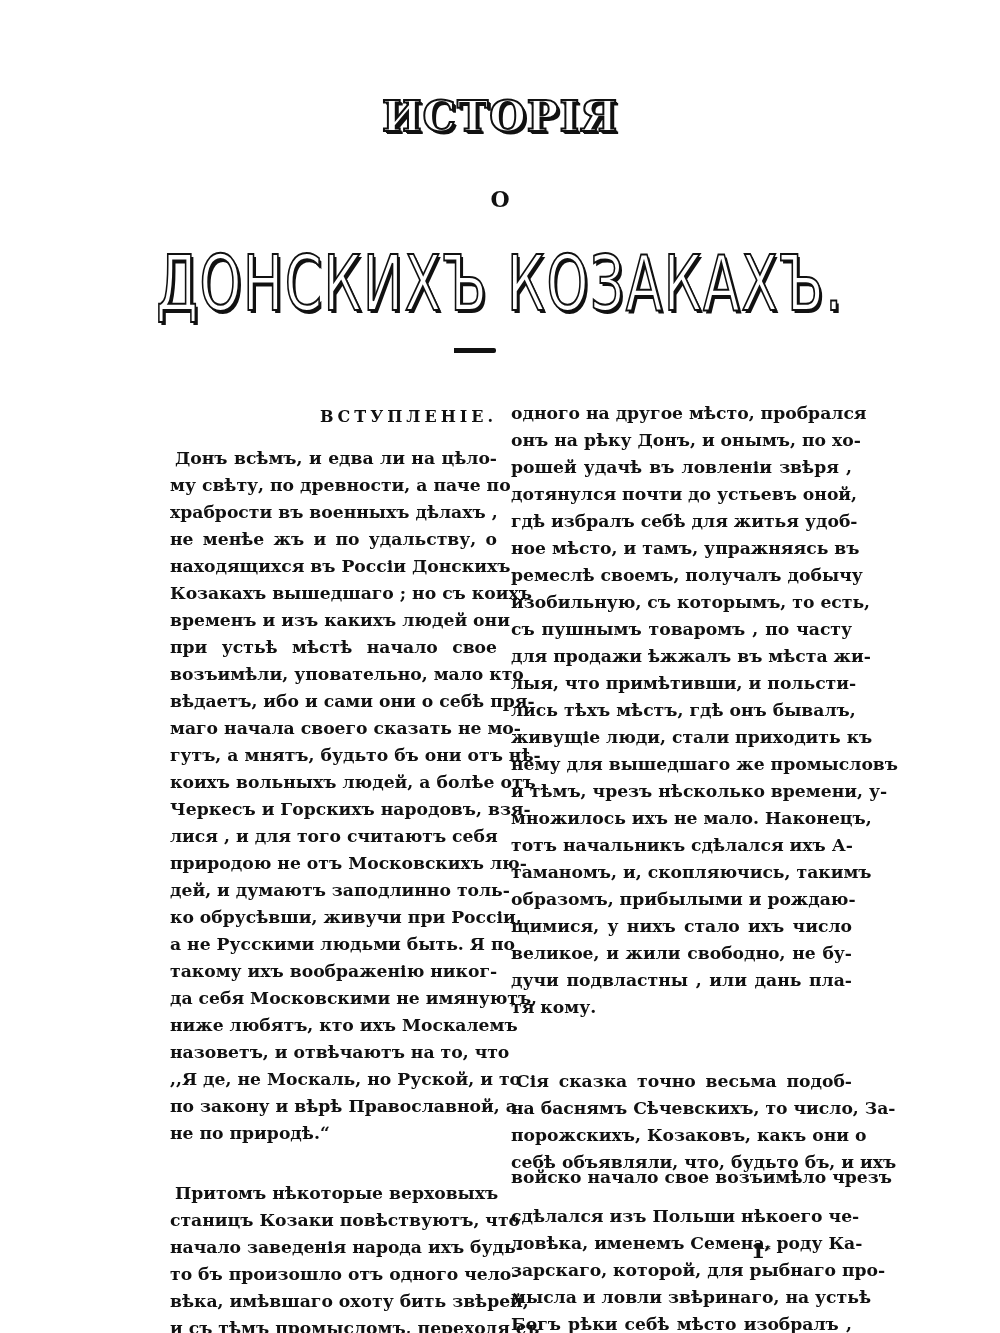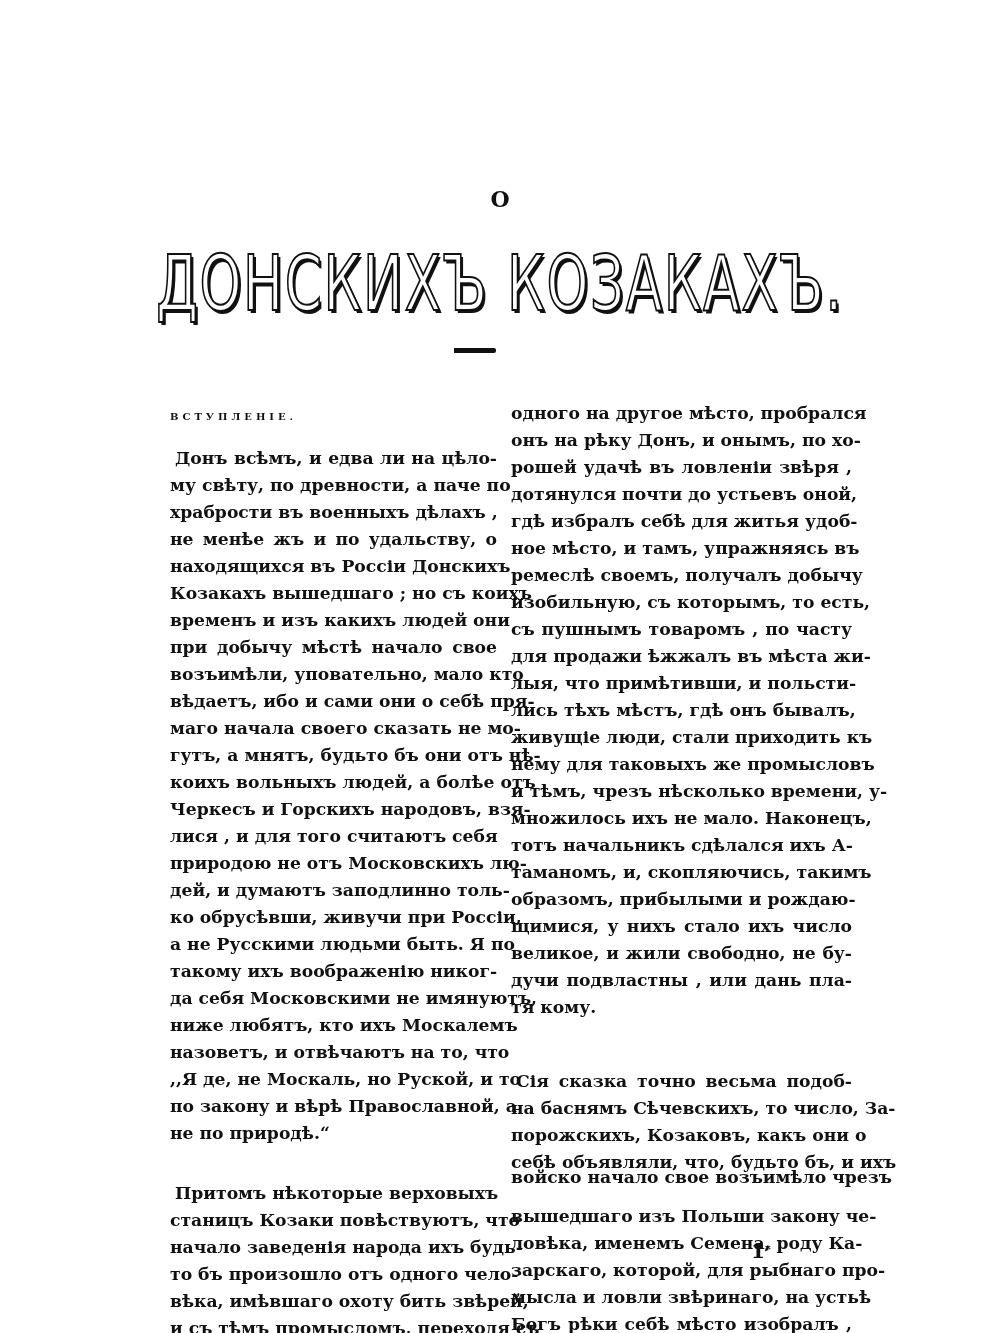--- a/index.html
+++ b/index.html
@@ -94,24 +94,24 @@
       text-align-last: left;
     }
     .line.indent {
       padding-left: 5px;
       width: calc(100% - 5px);
     }
     .section-heading {
       position: absolute;
       left: 0; width: 327px;
       top: 8px;
-      text-align: left;
-      font-family: "DejaVu Serif", serif;
-      font-weight: bold;
-      font-size: 10px;
+      text-align: right;
+      font-family: "DejaVu Serif", serif;
+      font-weight: bold;
+      font-size: 16px;
       letter-spacing: 4px;
       line-height: 18px;
     }
     .page-signature {
       position: absolute;
       left: 751px;
       top: 1240px;
       font-family: "DejaVu Serif", serif;
       font-weight: bold;
       font-size: 20px;
@@ -122,35 +122,36 @@
       vertical-align: top;
       position: relative;
       top: -1px;
     }
   </style>
 </head>
 <body>
 
 <div class="page">
 
+  <div class="title-main">ИСТОРІЯ</div>
   <div class="title-prep">О</div>
   <div class="title-sub">ДОНСКИХЪ КОЗАКАХЪ.</div>
   <div class="title-rule"></div>
 
   <div class="column col-left">
     <div class="section-heading">ВСТУПЛЕНІЕ.</div>
 
     <div class="line indent" style="top:45px">Донъ всѣмъ, и едва ли на цѣло-</div>
     <div class="line" style="top:72px">му свѣту, по древности, а паче по</div>
     <div class="line" style="top:99px">храбрости въ военныхъ дѣлахъ ,</div>
     <div class="line" style="top:126px">не менѣе жъ и по удальству, о</div>
     <div class="line" style="top:153px">находящихся въ Россіи Донскихъ</div>
     <div class="line" style="top:180px">Козакахъ вышедшаго ; но съ коихъ</div>
     <div class="line" style="top:207px">временъ и изъ какихъ людей они</div>
-    <div class="line" style="top:234px">при добычу мѣстѣ начало свое</div>
+    <div class="line" style="top:234px">при устьѣ мѣстѣ начало свое</div>
     <div class="line" style="top:261px">возъимѣли, уповательно, мало кто</div>
     <div class="line" style="top:288px">вѣдаетъ, ибо и сами они о себѣ пря-</div>
     <div class="line" style="top:315px">маго начала своего сказать не мо-</div>
     <div class="line" style="top:342px">гутъ, а мнятъ, будьто бъ они отъ нѣ-</div>
     <div class="line" style="top:369px">коихъ вольныхъ людей, а болѣе отъ</div>
     <div class="line" style="top:396px">Черкесъ и Горскихъ народовъ, взя-</div>
     <div class="line" style="top:423px">лися , и для того считаютъ себя</div>
     <div class="line" style="top:450px">природою не отъ Московскихъ лю-</div>
     <div class="line" style="top:477px">дей, и думаютъ заподлинно толь-</div>
     <div class="line" style="top:504px">ко обрусѣвши, живучи при Россіи,</div>
@@ -178,37 +179,37 @@
     <div class="line" style="top:81px">дотянулся почти до устьевъ оной,</div>
     <div class="line" style="top:108px">гдѣ избралъ себѣ для житья удоб-</div>
     <div class="line" style="top:135px">ное мѣсто, и тамъ, упражняясь въ</div>
     <div class="line" style="top:162px">ремеслѣ своемъ, получалъ добычу</div>
     <div class="line" style="top:189px">изобильную, съ которымъ, то есть,</div>
     <div class="line" style="top:216px">съ пушнымъ товаромъ , по часту</div>
     <div class="line" style="top:243px">для продажи ѣжжалъ въ мѣста жи-</div>
     <div class="line" style="top:270px">лыя, что примѣтивши, и польсти-</div>
     <div class="line" style="top:297px">лись тѣхъ мѣстъ, гдѣ онъ бывалъ,</div>
     <div class="line" style="top:324px">живущіе люди, стали приходить къ</div>
-    <div class="line" style="top:351px">нему для таковыхъ же промысловъ</div>
+    <div class="line" style="top:351px">нему для вышедшаго же промысловъ</div>
     <div class="line" style="top:378px">и тѣмъ, чрезъ нѣсколько времени, у-</div>
     <div class="line" style="top:405px">множилось ихъ не мало. Наконецъ,</div>
     <div class="line" style="top:432px">тотъ начальникъ сдѣлался ихъ А-</div>
     <div class="line" style="top:459px">таманомъ, и, скопляючись, такимъ</div>
     <div class="line" style="top:486px">образомъ, прибылыми и рождаю-</div>
     <div class="line" style="top:513px">щимися, у нихъ стало ихъ число</div>
     <div class="line" style="top:540px">великое, и жили свободно, не бу-</div>
     <div class="line" style="top:567px">дучи подвластны , или дань пла-</div>
     <div class="line last" style="top:594px">тя кому.</div>
 
     <div class="line indent" style="top:668px">Сія сказка точно весьма подоб-</div>
     <div class="line" style="top:695px">на баснямъ Сѣчевскихъ, то число, За-</div>
     <div class="line" style="top:722px">порожскихъ, Козаковъ, какъ они о</div>
     <div class="line" style="top:749px">себѣ объявляли, что, будьто бъ, и ихъ</div>
     <div class="line" style="top:764px">войско начало свое возъимѣло чрезъ</div>
-    <div class="line" style="top:803px">вышедшаго изъ Польши закону че-</div>
+    <div class="line" style="top:803px">сдѣлался изъ Польши нѣкоего че-</div>
     <div class="line" style="top:830px">ловѣка, именемъ Семена, роду Ка-</div>
     <div class="line" style="top:857px">зарскаго, которой, для рыбнаго про-</div>
     <div class="line" style="top:884px">мысла и ловли звѣринаго, на устьѣ</div>
     <div class="line" style="top:911px">Богъ рѣки себѣ мѣсто изобралъ ,</div>
 
   </div>
 
   <div class="page-signature"><span>1</span><sup>*</sup></div>
 
 </div>

